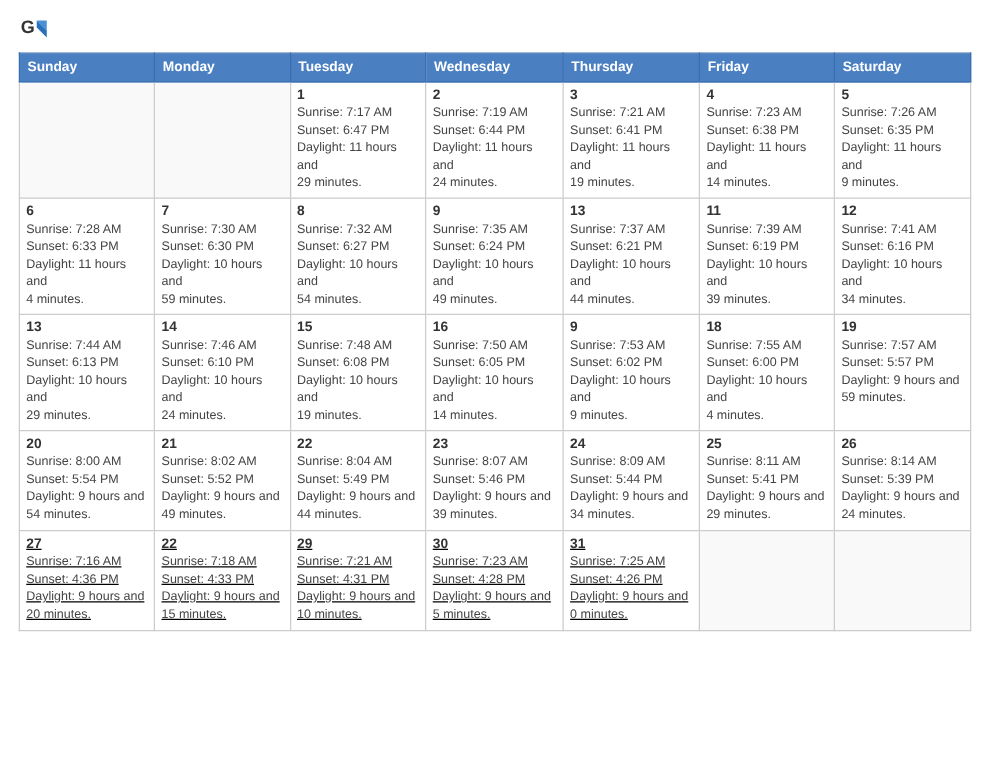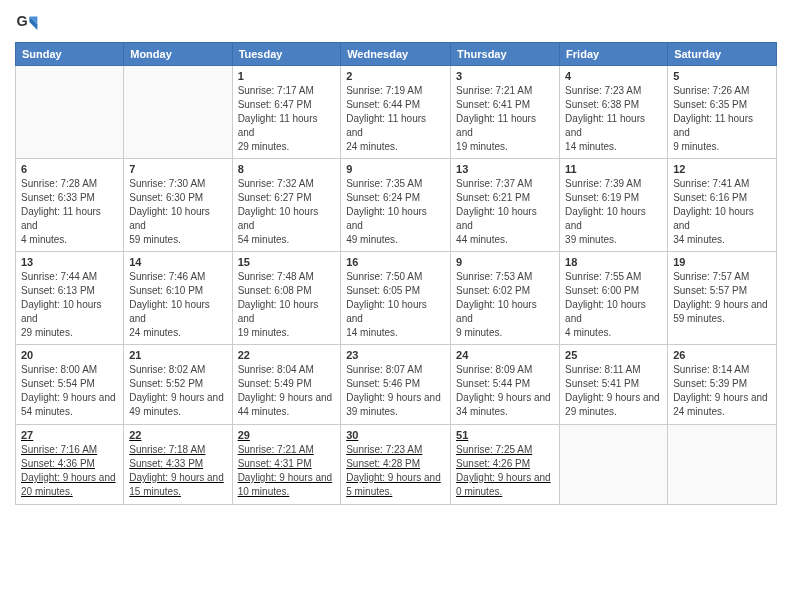--- a/index.html
+++ b/index.html
@@ -255,21 +255,21 @@
           </td>
           <td>
             <span class="day-number">29</span>
             <div class="day-info">Sunrise: 7:21 AM<br>Sunset: 4:31 PM<br>Daylight: 9 hours and<br>10 minutes.</div>
           </td>
           <td>
             <span class="day-number">30</span>
             <div class="day-info">Sunrise: 7:23 AM<br>Sunset: 4:28 PM<br>Daylight: 9 hours and<br>5 minutes.</div>
           </td>
           <td>
-            <span class="day-number">51</span>
+            <span class="day-number">31</span>
             <div class="day-info">Sunrise: 7:25 AM<br>Sunset: 4:26 PM<br>Daylight: 9 hours and<br>0 minutes.</div>
           </td>
           <td class="empty"></td>
           <td class="empty"></td>
         </tr>
       </tbody>
   </table>
 </div>
 
 </body></html>

